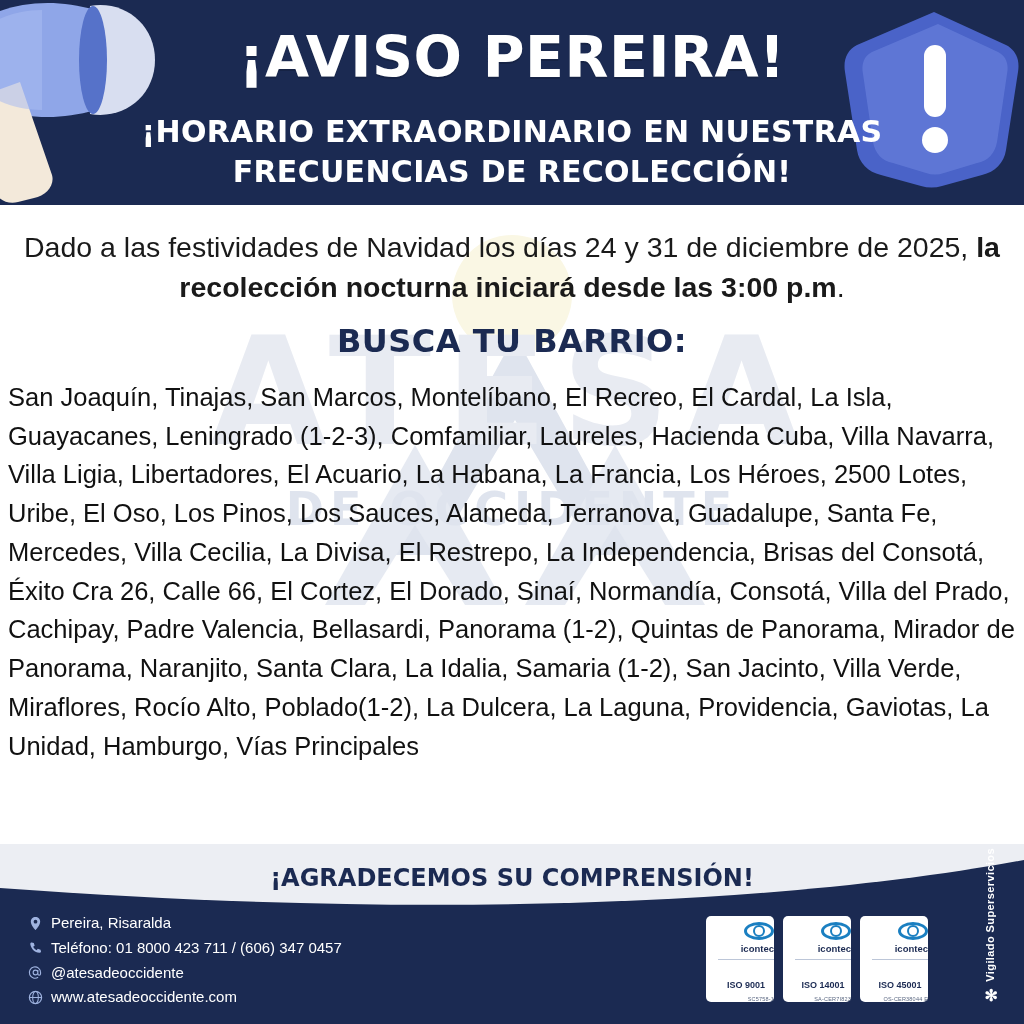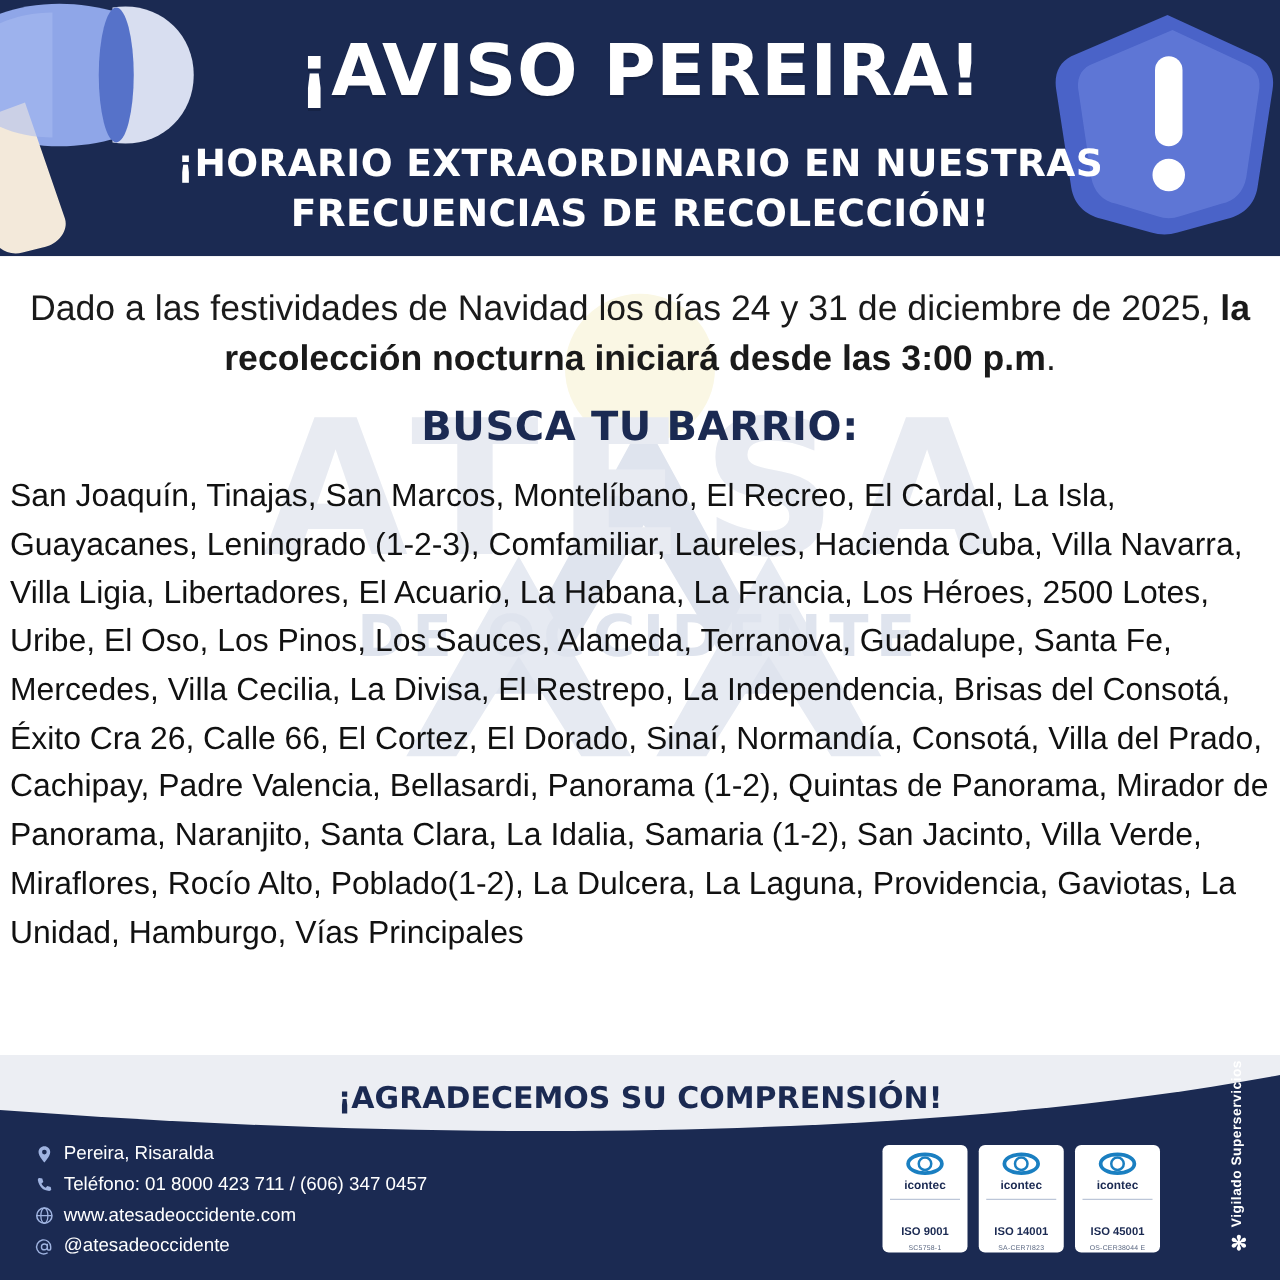--- a/index.html
+++ b/index.html
@@ -183,21 +183,21 @@
     display: flex;
     gap: 9px;
     z-index: 7;
   }
   .cert {
     width: 68px; height: 86px;
     background: #ffffff;
     border-radius: 5px;
     display: flex;
     flex-direction: column;
-    align-items: center;
+    align-items: flex-end;
     padding-top: 6px;
   }
   .cert .ring {
     width: 30px; height: 30px;
     border-radius: 50%;
     border: 3px solid #1a7fc1;
     display: flex; align-items: center; justify-content: center;
   }
   .cert .ring i {
     display: block;
@@ -308,31 +308,31 @@
         <span>Pereira, Risaralda</span>
       </div>
       <div class="row">
         <svg class="ic" viewBox="0 0 16 16">
             <path d="M4 1.5l2.2.5.9 3-1.6 1.2c.8 1.7 2 2.9 3.7 3.7l1.2-1.6 3 .9.5 2.2c-.2.8-1 1.1-1.8 1.1C7 12.5 3.5 9 2.4 3.3c0-.8.3-1.6 1.1-1.8z" fill="#9fb3e0"></path>
           </svg>
         <span>Teléfono: 01 8000 423 711 / (606) 347 0457</span>
       </div>
       <div class="row">
         <svg class="ic" viewBox="0 0 16 16">
+            <path d="M10.8 13a6 6 0 112.6-5v1.2c0 1-.7 1.6-1.5 1.6s-1.4-.7-1.4-1.6V5.4M10.5 8a2.5 2.5 0 11-5 0 2.5 2.5 0 015 0z" fill="none" stroke="#9fb3e0" stroke-width="1.2"></path>
+          </svg>
+        <span>@atesadeoccidente</span>
+      </div>
+      <div class="row">
+        <svg class="ic" viewBox="0 0 16 16">
             <circle cx="8" cy="8" r="6.5" fill="none" stroke="#9fb3e0" stroke-width="1.3"></circle>
             <ellipse cx="8" cy="8" rx="3" ry="6.5" fill="none" stroke="#9fb3e0" stroke-width="1.1"></ellipse>
             <line x1="1.5" y1="8" x2="14.5" y2="8" stroke="#9fb3e0" stroke-width="1.1"></line>
           </svg>
         <span>www.atesadeoccidente.com</span>
-      </div>
-      <div class="row">
-        <svg class="ic" viewBox="0 0 16 16">
-            <path d="M10.8 13a6 6 0 112.6-5v1.2c0 1-.7 1.6-1.5 1.6s-1.4-.7-1.4-1.6V5.4M10.5 8a2.5 2.5 0 11-5 0 2.5 2.5 0 015 0z" fill="none" stroke="#9fb3e0" stroke-width="1.2"></path>
-          </svg>
-        <span>@atesadeoccidente</span>
       </div>
     </div>
 
     <div class="certs">
       <div class="cert">
         <span class="ring">
             <i></i>
           </span>
         <span class="brand">icontec</span>
         <span class="std">ISO 9001</span>

